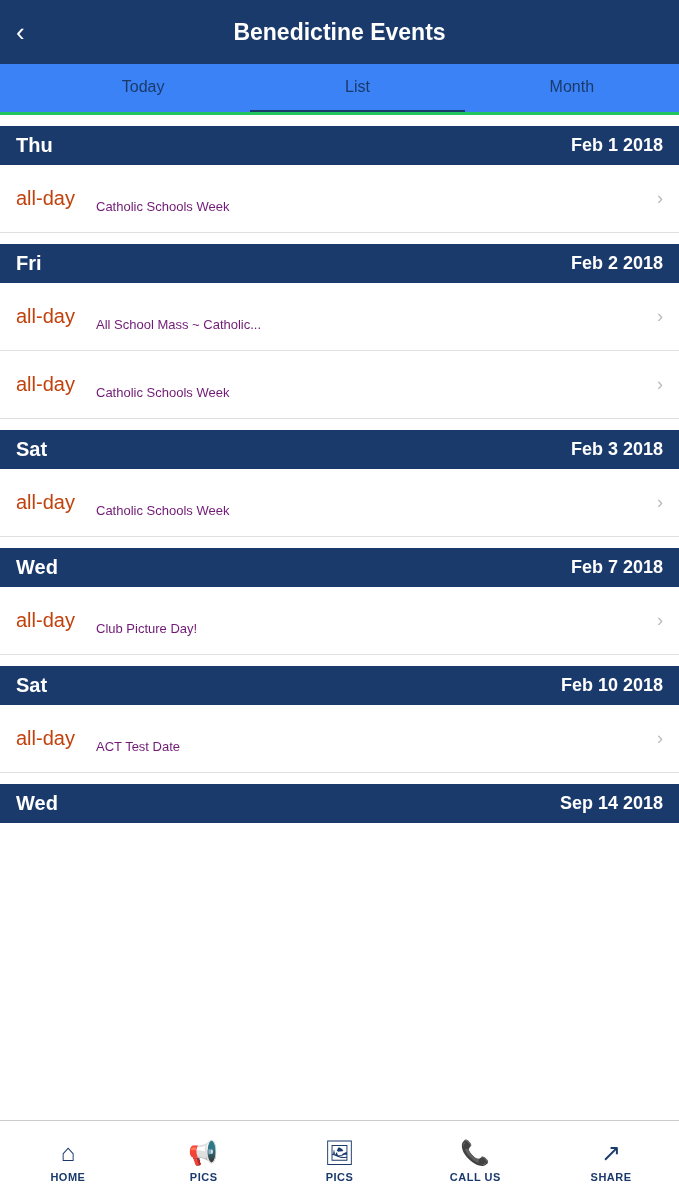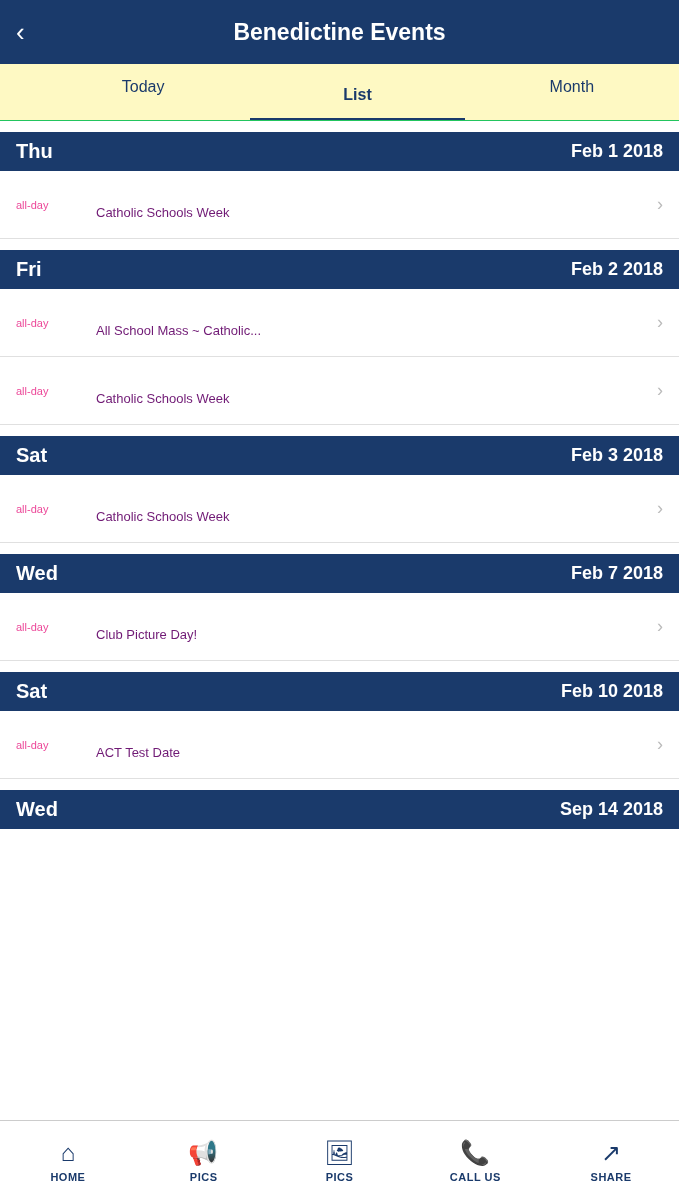--- a/index.html
+++ b/index.html
@@ -32,37 +32,36 @@
       color: #fff;
       font-size: 23px;
       font-weight: 700;
       text-align: center;
       flex: 1;
     }
 
     
     .tab-bar {
       display: flex;
-      border-bottom: 1px solid #22c55e;
-      background: #fef9c3;
+      border-bottom: 3px solid #22c55e;
+      background: #3b82f6;
       padding-left: 36px;
     }
     .tab-item {
       flex: 1;
       text-align: center;
       padding: 14px 0;
       font-size: 16px;
       color: #1a3a6b;
       cursor: pointer;
       border-bottom: 2px solid transparent;
     }
     .tab-item.active {
       border-bottom: 2px solid #1a3a6b;
-      font-weight: 700;
-      margin-top: 8px;
+      font-weight: 400;
     }
 
     
     .day-header {
       background: #1a3a6b;
       display: flex;
       justify-content: space-between;
       align-items: center;
       padding: 8px 16px;
       margin-top: 11px;
@@ -81,22 +80,22 @@
     
     .event-row {
       display: flex;
       align-items: center;
       padding: 18px 16px;
       border-bottom: 1px solid #e0e0e0;
       background: #fff;
       cursor: pointer;
     }
     .event-time {
-      color: #ec4899;
-      font-size: 11px;
+      color: #c2410c;
+      font-size: 20px;
       width: 80px;
       flex-shrink: 0;
     }
     .event-title {
       color: #701a75;
       font-size: 13px;
       flex: 1;
       margin-top: 16px;
     }
     .event-chevron {

